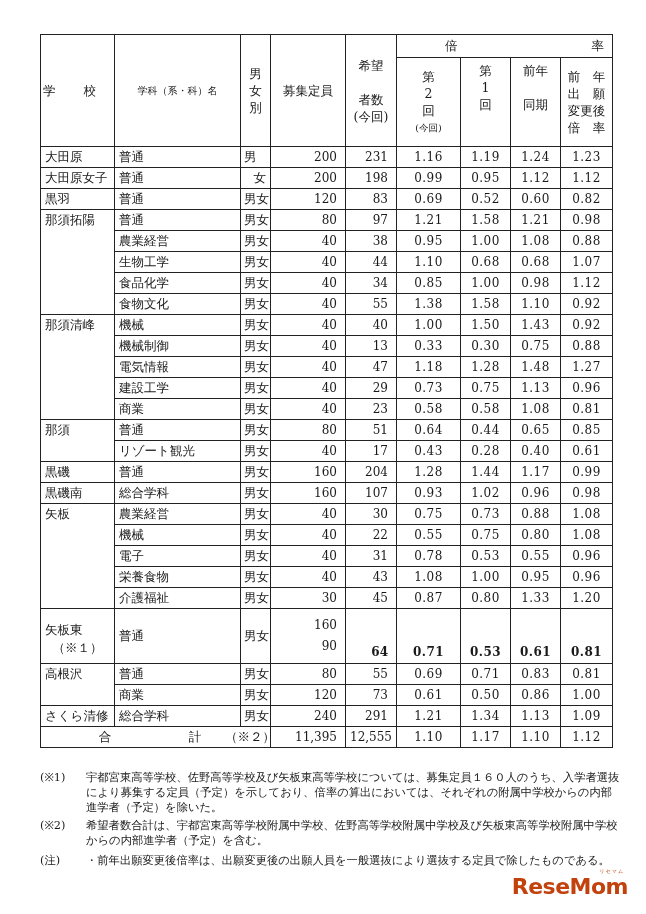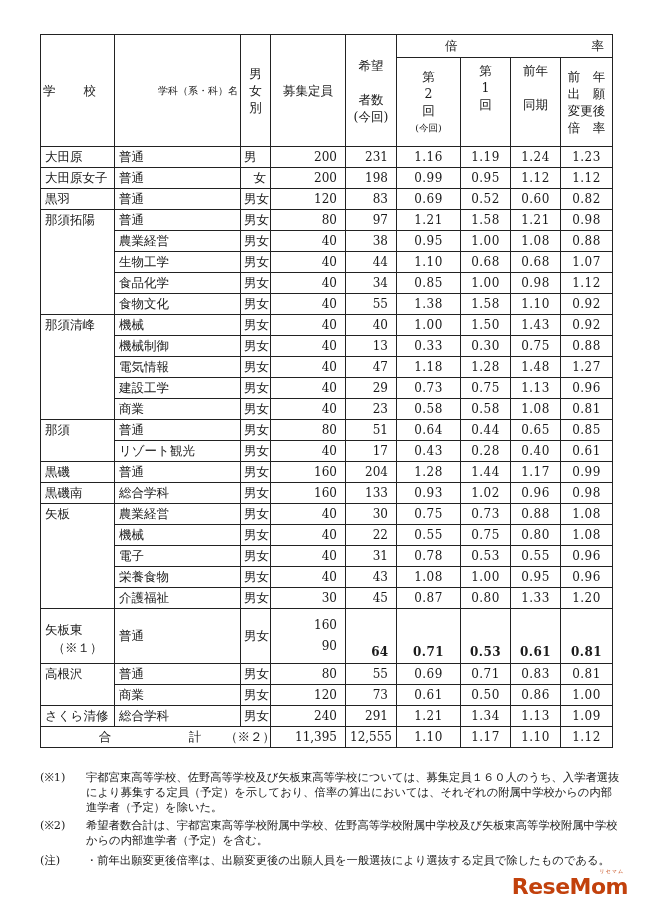--- a/index.html
+++ b/index.html
@@ -9,21 +9,21 @@
   table { border-collapse: collapse; width: 572px; table-layout: fixed; }
   td, th { border: 1.5px solid #222; padding: 0 4px; font-weight: normal;
            font-size: 12.5px; height: 20px; line-height: 20px; white-space: nowrap; overflow: hidden; }
   thead th { font-size: 12.5px; vertical-align: middle; text-align: center; line-height: 17px; padding: 2px 2px; margin-left: 12px; }
   .num { text-align: right; padding-right: 8px; font-family: "DejaVu Serif", serif; font-size: 12px; }
   .rate { text-align: center; font-size: 12px; letter-spacing: 0.5px; }
   .school { vertical-align: top; text-align: left; }
   .gender { text-align: left; padding-left: 3px; }
   .gender.right { text-align: right; padding-right: 4px; }
   .hdr-school { letter-spacing: 12px; text-align: center; }
-  .hdr-dept { font-size: 10px !important; text-align: right; }
+  .hdr-dept { font-size: 10px !important; }
   .vstack span { display: block; }
   .notes { position: absolute; left: 40px; top: 770px; width: 580px; font-size: 11.3px; line-height: 15px; }
   .note { display: flex; margin-bottom: 3px; }
   .note .tag { flex: 0 0 46px; }
   .note .body { flex: 1; }
   .note2 { display: flex; margin-top: 5px; }
   .note2 .tag { flex: 0 0 46px; }
   .logo { position: absolute; right: 18px; top: 874px; font-family: "DejaVu Sans", sans-serif;
           font-weight: bold; font-size: 22px; color: #c2410c; letter-spacing: -0.5px; }
   .logo .kana { position: absolute; right: 4px; top: -6px; font-size: 5px; font-weight: normal; letter-spacing: 1px; }
@@ -264,21 +264,21 @@
           <td class="rate">1.28</td>
           <td class="rate">1.44</td>
           <td class="rate">1.17</td>
           <td class="rate">0.99</td>
         </tr>
         <tr>
           <td class="school" rowspan="1">黒磯南</td>
           <td>総合学科</td>
           <td class="gender">男女</td>
           <td class="num">160</td>
-          <td class="num">133</td>
+          <td class="num">107</td>
           <td class="rate">0.93</td>
           <td class="rate">1.02</td>
           <td class="rate">0.96</td>
           <td class="rate">0.98</td>
         </tr>
         <tr>
           <td class="school" rowspan="5">矢板</td>
           <td>農業経営</td>
           <td class="gender">男女</td>
           <td class="num">40</td>

